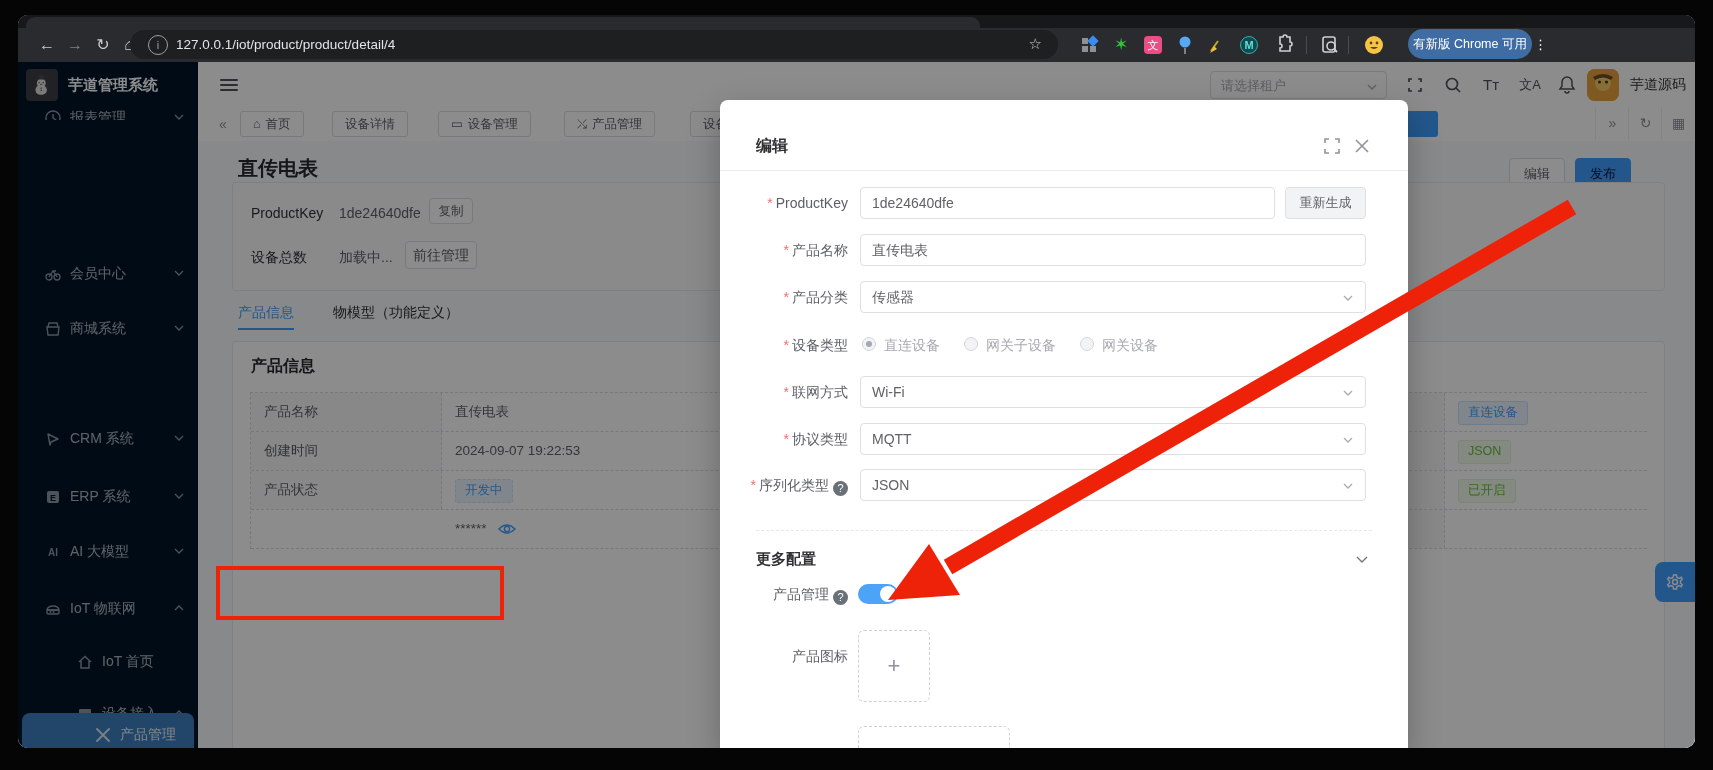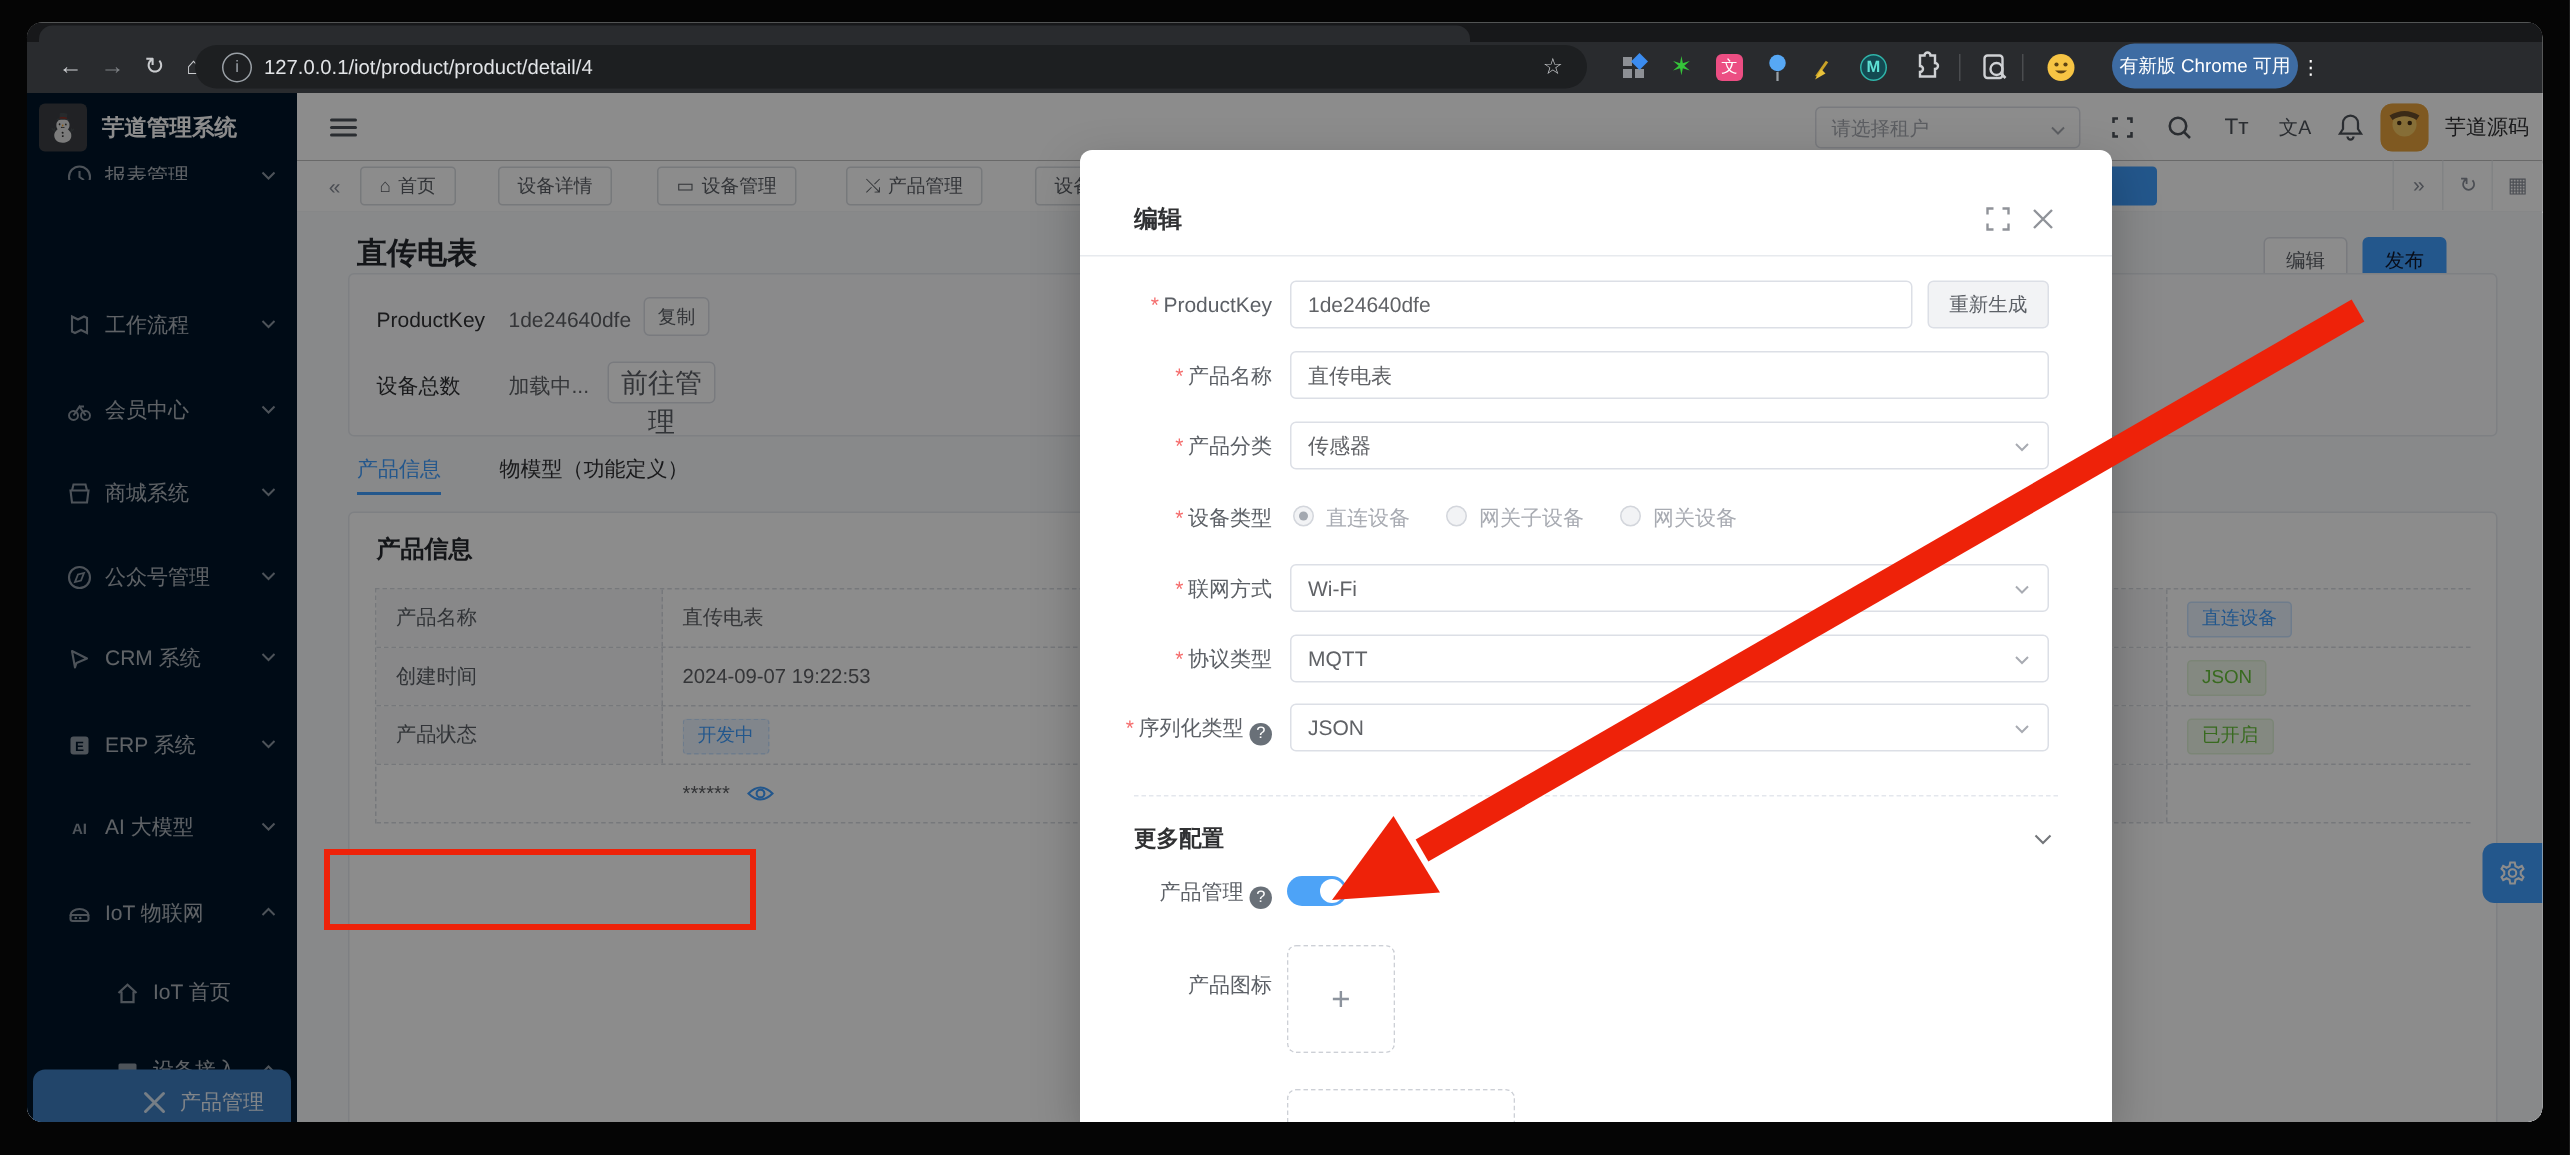--- a/index.html
+++ b/index.html
@@ -189,33 +189,20 @@
               </svg>
             </span>
           <span class="mlabel">报表管理</span>
           <span class="mchev">
               <svg class="ic" width="10" height="10">
                 <path d="M1 3 L5 7 L9 3" fill="none" stroke="#8d97a3" stroke-width="1.3"></path>
               </svg>
             </span>
         </div>
 
-        <div class="mitem" style="top:135px;">
-          <span class="mic">
-              <svg class="ic" width="18" height="18">
-                <path d="M4 3 L8 5 L12 3 L14 4 L14 14 L10 12 L6 14 L4 13 Z" fill="none" stroke="#8d97a3" stroke-width="1.4"></path>
-              </svg>
-            </span>
-          <span class="mlabel">工作流程</span>
-          <span class="mchev">
-              <svg class="ic" width="10" height="10">
-                <path d="M1 3 L5 7 L9 3" fill="none" stroke="#8d97a3" stroke-width="1.3"></path>
-              </svg>
-            </span>
-        </div>
 
         <div class="mitem" style="top:192px;">
           <span class="mic">
               <svg class="ic" width="18" height="18">
                 <circle cx="5" cy="12" r="3" fill="none" stroke="#8d97a3" stroke-width="1.3"></circle>
                 <circle cx="13" cy="12" r="3" fill="none" stroke="#8d97a3" stroke-width="1.3"></circle>
                 <path d="M5 12 L9 6 L13 12 M9 6 L12 6" fill="none" stroke="#8d97a3" stroke-width="1.3"></path>
               </svg>
             </span>
           <span class="mlabel">会员中心</span>
@@ -234,34 +221,20 @@
               </svg>
             </span>
           <span class="mlabel">商城系统</span>
           <span class="mchev">
               <svg class="ic" width="10" height="10">
                 <path d="M1 3 L5 7 L9 3" fill="none" stroke="#8d97a3" stroke-width="1.3"></path>
               </svg>
             </span>
         </div>
 
-        <div class="mitem" style="top:303px;">
-          <span class="mic">
-              <svg class="ic" width="18" height="18">
-                <circle cx="9" cy="9" r="7" fill="none" stroke="#8d97a3" stroke-width="1.4"></circle>
-                <path d="M12 6 L10 11 L6 12 L8 7 Z" fill="none" stroke="#8d97a3" stroke-width="1.2"></path>
-              </svg>
-            </span>
-          <span class="mlabel">公众号管理</span>
-          <span class="mchev">
-              <svg class="ic" width="10" height="10">
-                <path d="M1 3 L5 7 L9 3" fill="none" stroke="#8d97a3" stroke-width="1.3"></path>
-              </svg>
-            </span>
-        </div>
 
         <div class="mitem" style="top:357px;">
           <span class="mic">
               <svg class="ic" width="18" height="18">
                 <path d="M4 4 L14 9 L7 12 L6 15 Z" fill="none" stroke="#8d97a3" stroke-width="1.4" stroke-linejoin="round"></path>
               </svg>
             </span>
           <span class="mlabel">CRM 系统</span>
           <span class="mchev">
               <svg class="ic" width="10" height="10">
@@ -419,21 +392,21 @@
         <div class="pgtitle">直传电表</div>
         <div class="btn abs" style="left:1311px;top:17px;width:56px;height:32px;line-height:30px;"><span>编辑</span></div>
         <div class="btn btn-primary abs" style="left:1377px;top:17px;width:56px;height:32px;line-height:30px;"><span>发布</span></div>
 
         <div class="infocard">
           <div class="ilabel" style="left:18px;top:22px;">ProductKey</div>
           <div class="ival" style="left:106px;top:22px;">1de24640dfe</div>
           <div class="btn abs" style="left:196px;top:15px;width:44px;height:26px;line-height:24px;font-size:12.5px;"><span>复制</span></div>
           <div class="ilabel" style="left:18px;top:66px;">设备总数</div>
           <div class="ival" style="left:106px;top:66px;width:64px;overflow:hidden;white-space:nowrap;">加载中...</div>
-          <div class="btn abs" style="left:172px;top:58px;width:72px;height:28px;line-height:26px;font-size:18px;"><span>前往管理</span></div>
+          <div class="btn abs" style="left:172px;top:58px;width:72px;height:28px;line-height:26px;font-size:14px;"><span>前往管理</span></div>
         </div>
 
         <div class="ctabs">
           <div class="ctab on" style="left:0;"><span>产品信息</span></div>
           <div class="ctab" style="left:95px;"><span>物模型（功能定义）</span></div>
           <div class="ctab-line"></div>
         </div>
 
         <div class="card2">
           <div class="card2title">产品信息</div>

